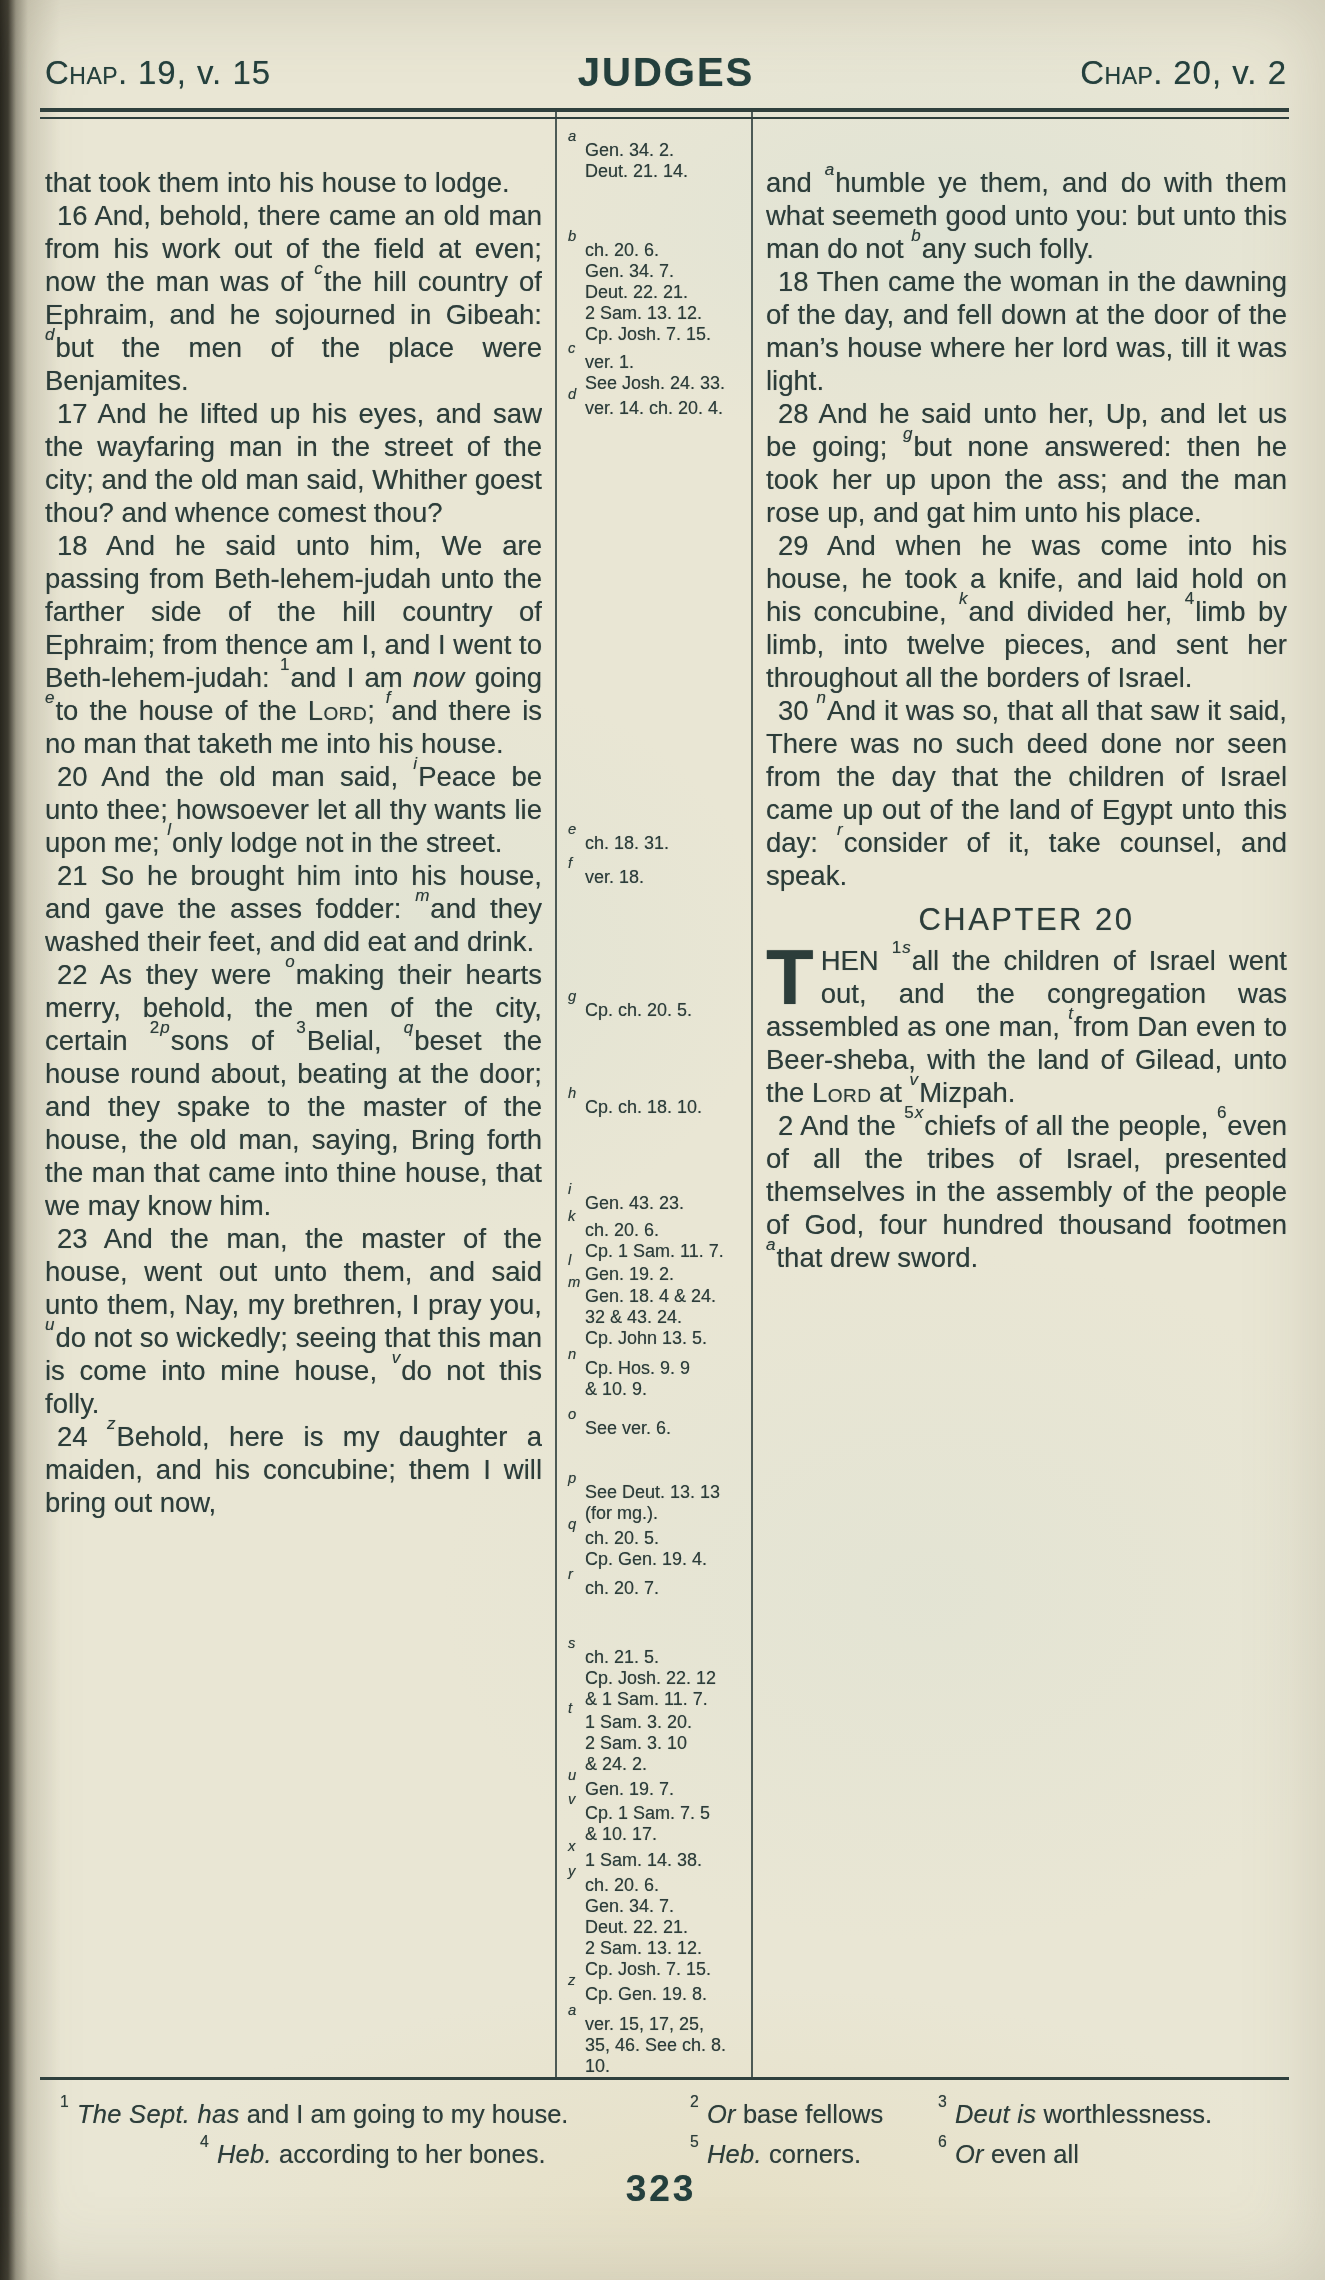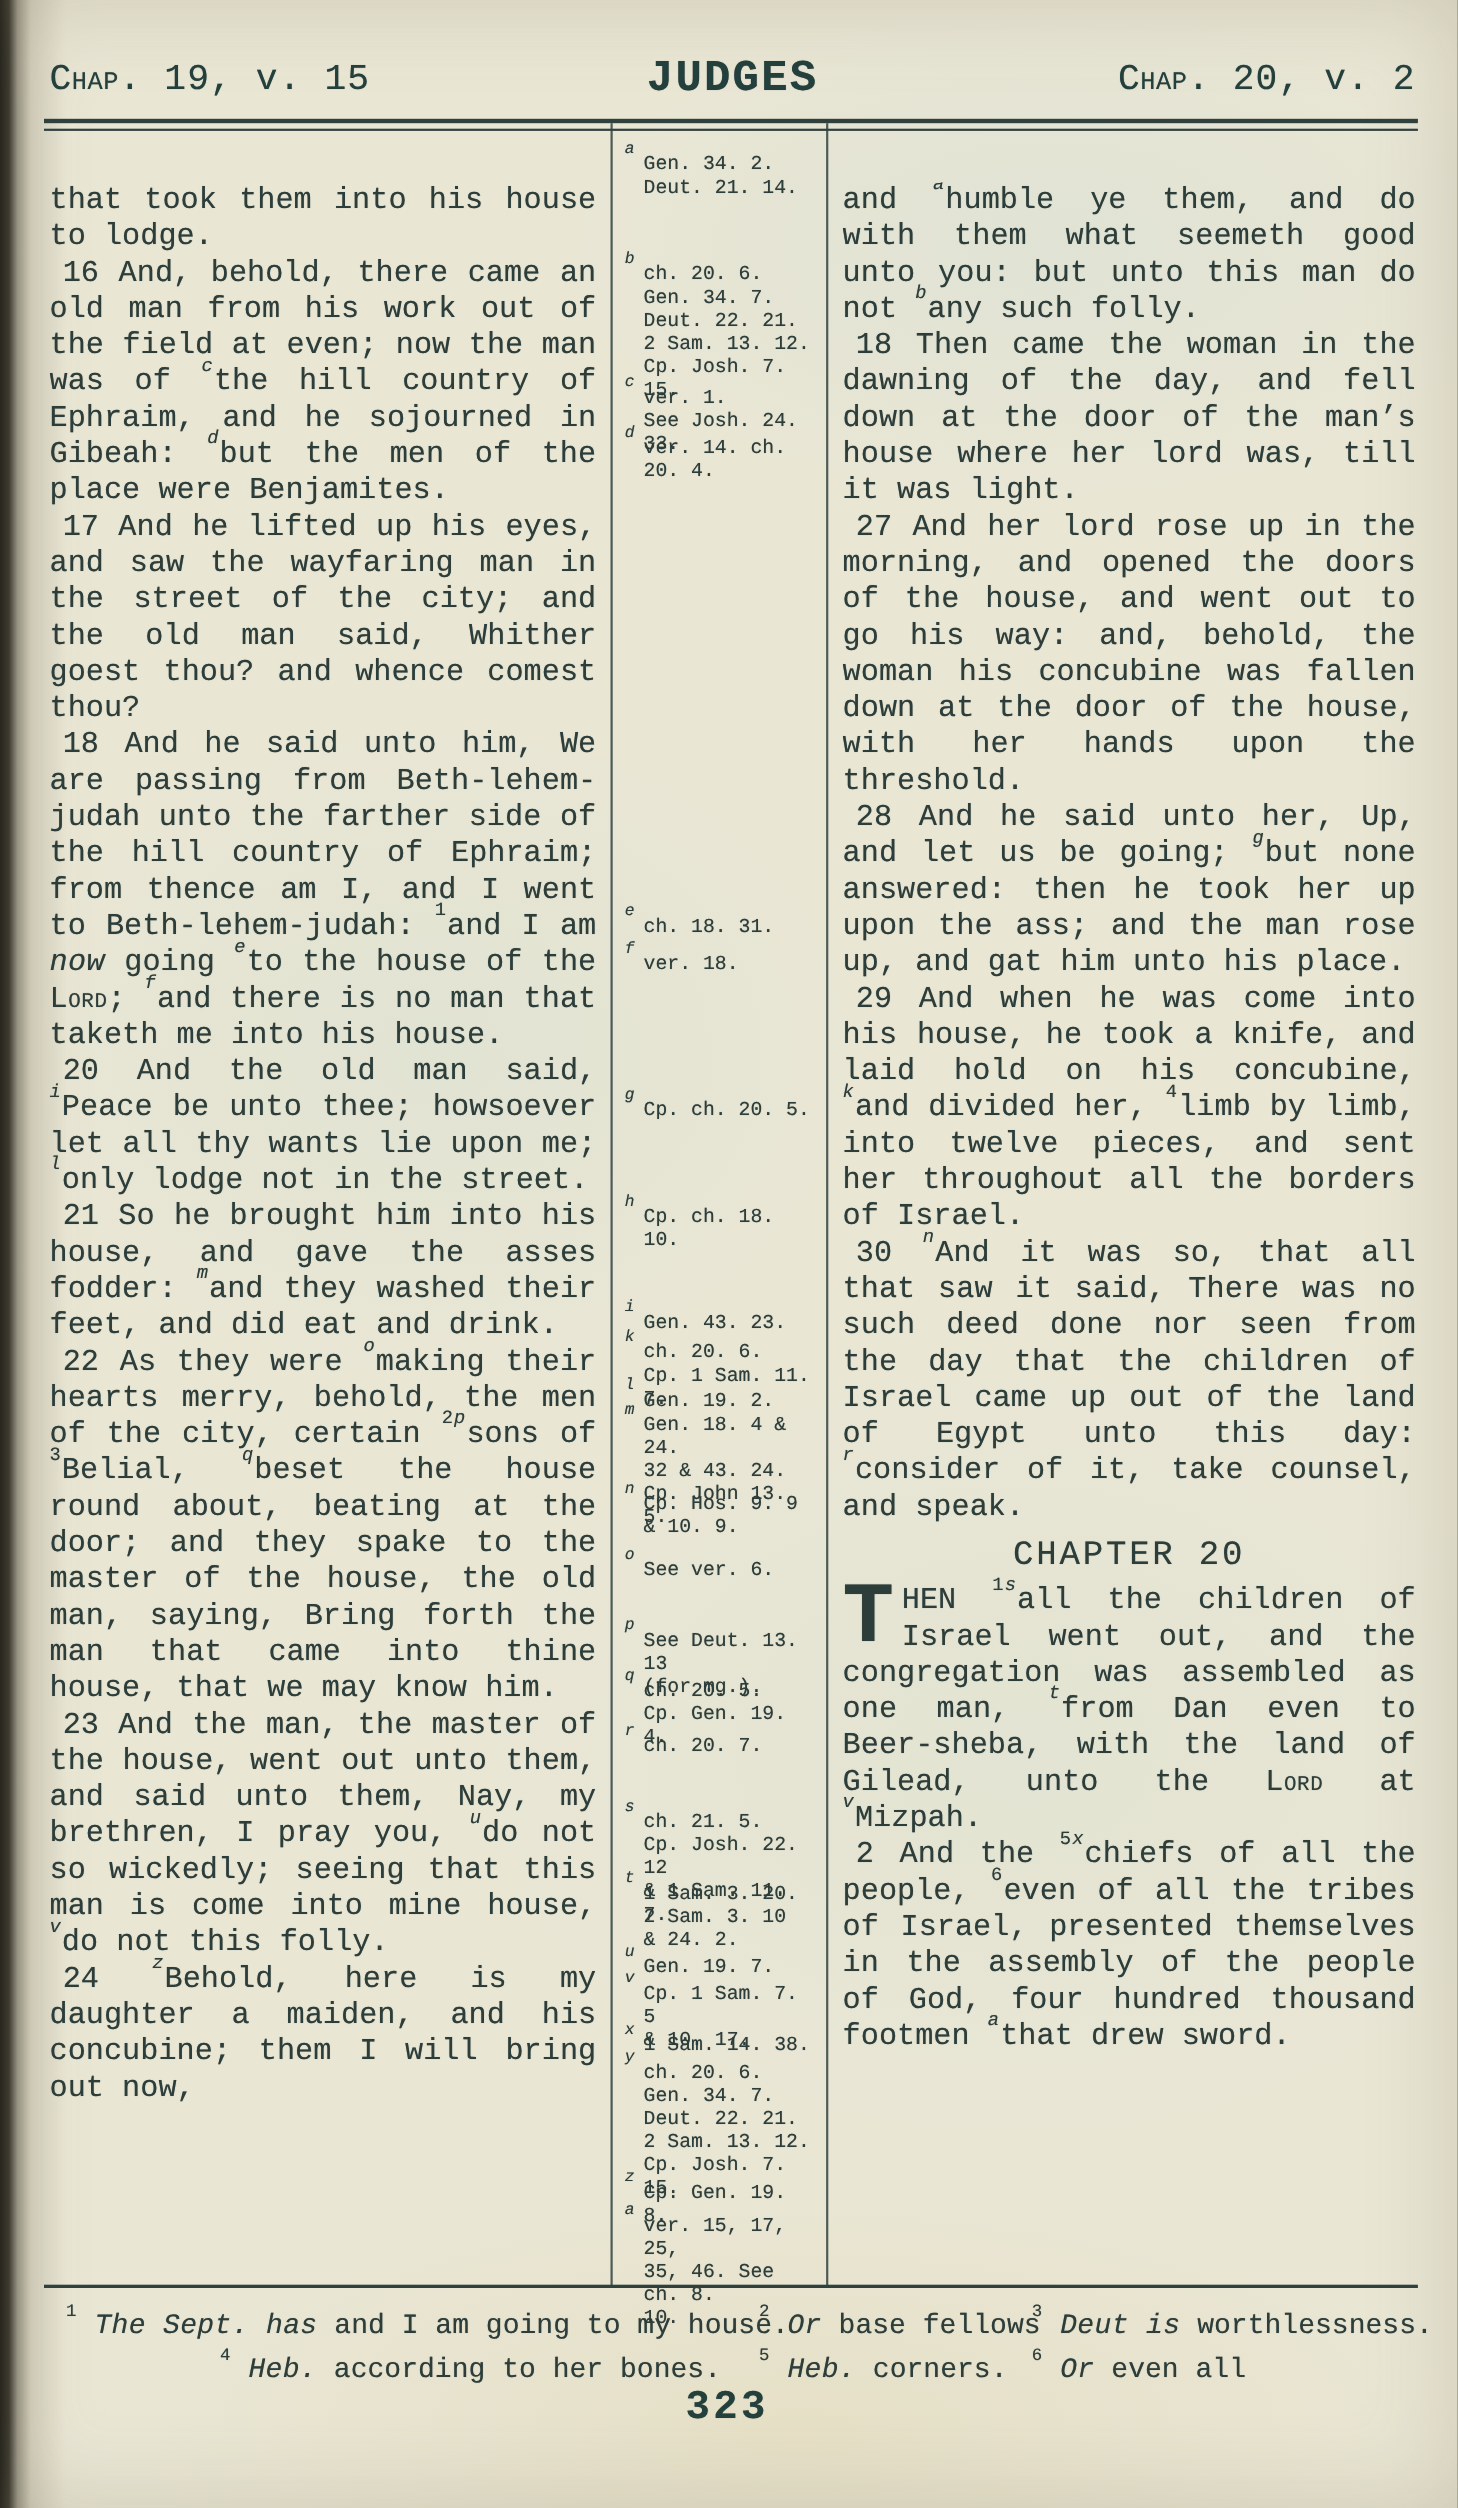--- a/index.html
+++ b/index.html
@@ -1,20 +1,20 @@
 <!DOCTYPE html>
 <html><head>
 <meta charset="utf-8">
 <style>
   html,body{margin:0;padding:0;background:#8a8577;}
   .page{
     position:relative;
     width:1325px;height:2280px;
     margin:0 auto;
-    font-family:Liberation Mono, monospace;
+    font-family:Liberation Sans, sans-serif;
     color:#2c3d3a;
     background-color:#e9e6d4;
     background-image:
       radial-gradient(ellipse 620px 320px at 72% 10%, rgba(186,214,214,.20), transparent 70%),
       radial-gradient(ellipse 540px 420px at 30% 42%, rgba(183,211,205,.16), transparent 70%),
       radial-gradient(ellipse 700px 500px at 70% 70%, rgba(188,212,208,.13), transparent 70%),
       radial-gradient(ellipse 800px 300px at 55% 97%, rgba(226,216,182,.45), transparent 75%),
       linear-gradient(90deg, #1d1c16 0px, rgba(40,38,30,.92) 8px, rgba(92,88,73,.55) 16px,
                       rgba(160,154,132,.30) 28px, rgba(233,230,212,0) 60px);
     box-shadow:inset 0 0 80px rgba(120,112,88,.25);
@@ -111,21 +111,20 @@
       <div class="ref" style="top: 1747px;"><sup class="rl">y</sup>ch. 20. 6.<br>Gen. 34. 7.<br>Deut. 22. 21.<br>2 Sam. 13. 12.<br>Cp. Josh. 7. 15.</div>
       <div class="ref" style="top: 1856px;"><sup class="rl">z</sup>Cp. Gen. 19. 8.</div>
       <div class="ref" style="top: 1886px;"><sup class="rl">a</sup>ver. 15, 17, 25,<br>35, 46. See ch. 8.<br>10.</div>
     </div>
 
   <div class="vrule vrule2"></div>
 
   <div class="textcol col-right" id="right-col">
       <p class="verse noindent">and <sup class="rl">a</sup>humble ye them, and do with them what seemeth good unto you: but unto this man do not <sup class="rl">b</sup>any such folly.</p>
       <p class="verse">18 Then came the woman in the dawning of the day, and fell down at the door of the man’s house where her lord was, till it was light.</p>
-      <p class="verse">27 And her lord rose up in the morning, and opened the doors of the house, and went out to go his way: and, behold, the woman his concubine was fallen down at the door of the house, with her hands upon the threshold.</p>
       <p class="verse">28 And he said unto her, Up, and let us be going; <sup class="rl">g</sup>but none answered: then he took her up upon the ass; and the man rose up, and gat him unto his place.</p>
       <p class="verse">29 And when he was come into his house, he took a knife, and laid hold on his concubine, <sup class="rl">k</sup>and divided her, <sup class="rn">4</sup>limb by limb, into twelve pieces, and sent her throughout all the borders of Israel.</p>
       <p class="verse">30 <sup class="rl">n</sup>And it was so, that all that saw it said, There was no such deed done nor seen from the day that the children of Israel came up out of the land of Egypt unto this day: <sup class="rl">r</sup>consider of it, take counsel, and speak.</p>
       <h2 class="chap-head">CHAPTER 20</h2>
       <p class="verse noindent"><span class="dropcap">T</span>HEN <sup class="rn">1</sup><sup class="rl">s</sup>all the children of Israel went out, and the congregation was assembled as one man, <sup class="rl">t</sup>from Dan even to Beer-sheba, with the land of Gilead, unto the <span class="sc">Lord</span> at <sup class="rl">v</sup>Mizpah.</p>
       <p class="verse">2 And the <sup class="rn">5</sup><sup class="rl">x</sup>chiefs of all the people, <sup class="rn">6</sup>even of all the tribes of Israel, presented themselves in the assembly of the people of God, four hundred thousand footmen <sup class="rl">a</sup>that drew sword.</p>
     </div>
 
   <div class="fnrule"></div>
 

